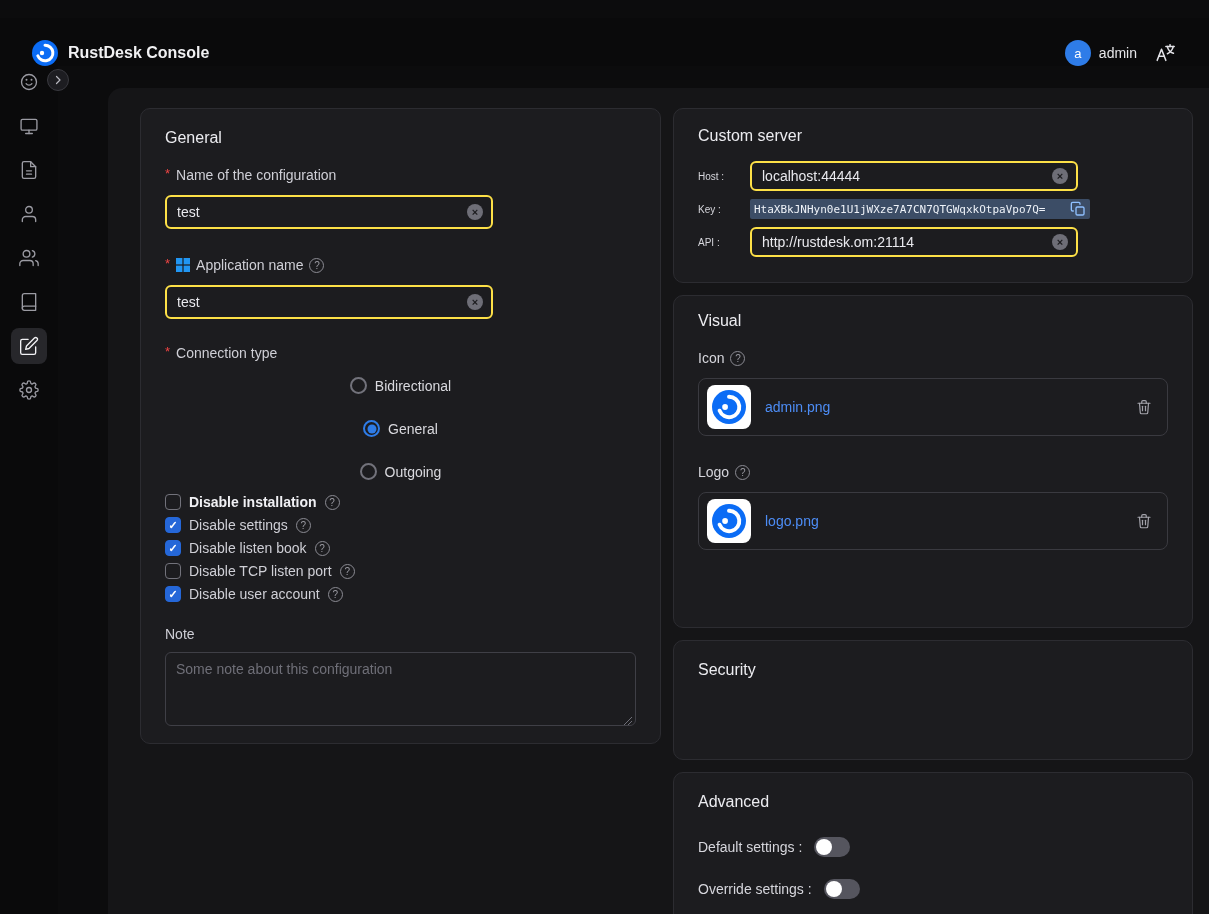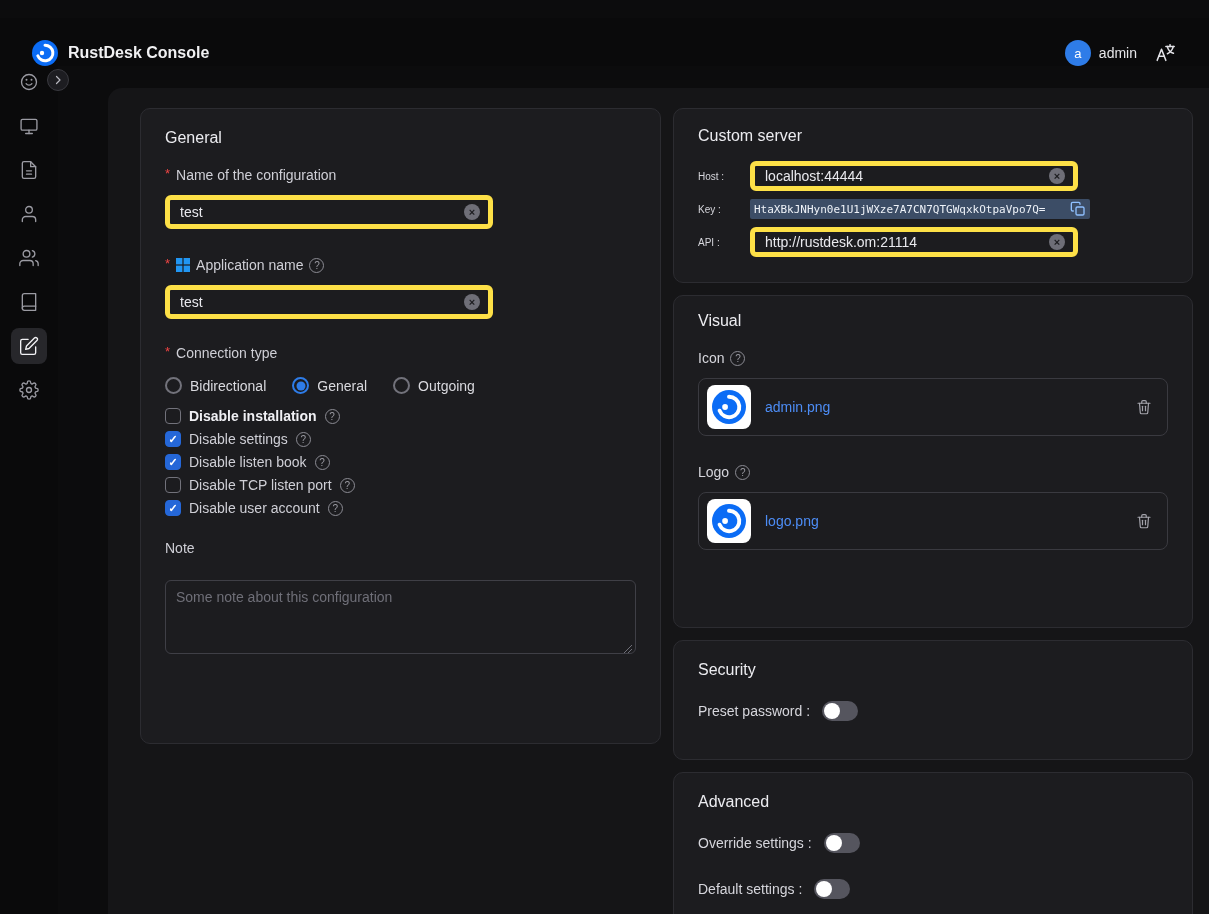--- a/index.html
+++ b/index.html
@@ -38,21 +38,21 @@
   .card-title { font-size:16px; font-weight:500; color:#ececf0; }
 
   .col-left  { position:absolute; left:32px;  top:20px; width:521px; }
   .col-right { position:absolute; left:565px; top:20px; width:520px; display:flex;
     flex-direction:column; gap:12px; }
 
   
   .card-general { height:636px; padding:20px 24px 24px 24px; }
   .field-label { display:flex; align-items:center; gap:6px; color:#cfcfd6; font-size:14px; }
   .req { color:#ef4444; font-size:13px; margin-right:0px; position:relative; top:-2px; }
-  .text-input { position:relative; width:328px; height:34px; border:5px solid #fde047;
+  .text-input { position:relative; width:328px; height:34px; border:2px solid #fde047;
     border-radius:6px; background:#1c1c1f; display:flex; align-items:center; padding:0 30px 0 10px; }
   .text-input input { background:transparent; border:none; outline:none; color:#e9e9ee;
     font-size:14px; width:100%; font-family:"Liberation Sans", sans-serif; }
   .clear-icon { position:absolute; right:8px; top:50%; transform:translateY(-50%); width:16px; height:16px;
     border-radius:50%; background:#6e6e77; color:#1c1c1f; font-size:11px; font-weight:700;
     display:flex; align-items:center; justify-content:center; cursor:pointer; line-height:1; }
   .qmark { width:15px; height:15px; border-radius:50%; border:1px solid #8b8b93; color:#9a9aa2;
     font-size:10px; display:inline-flex; align-items:center; justify-content:center; cursor:pointer; flex:none; }
   .win-icon { width:14px; height:14px; display:inline-block; flex:none; }
 
@@ -256,21 +256,21 @@
       </div>
       <div class="text-input" style="margin-top:12px;">
         <input value="test" style="">
         <span class="clear-icon">×</span>
       </div>
 
       <div class="field-label" style="margin-top:26px;">
         <span class="req">*</span>
         <span>Connection type</span>
       </div>
-      <div class="radio-row" style="margin-top:16px;">
+      <div class="radio-row" style="margin-top:16px;flex-direction:column;">
         <label class="radio-opt">
           <span class="radio"></span>
           <span class="radio-label">Bidirectional</span>
         </label>
         <label class="radio-opt">
           <span class="radio on"></span>
           <span class="radio-label">General</span>
         </label>
         <label class="radio-opt">
           <span class="radio"></span>
@@ -303,21 +303,21 @@
         <label class="check-row">
           <span class="checkbox on"></span>
           <span class="check-label">Disable user account</span>
           <span class="qmark">?</span>
         </label>
       </div>
 
       <div class="field-label" style="margin-top:24px;">
         <span>Note</span>
       </div>
-      <div style="position:relative; margin-top:24px;">
+      <div style="position:relative; margin-top:10px;">
         <textarea class="note" placeholder="Some note about this configuration" style=""></textarea>
         <span class="resize-grip">
           <svg viewBox="0 0 10 10" width="10" height="10" stroke="currentColor" stroke-width="1">
             <line x1="1" y1="9" x2="9" y2="1"></line>
               <line x1="5" y1="9" x2="9" y2="5"></line>
           </svg>
         </span>
       </div>
     </div>
   </div>
@@ -404,32 +404,28 @@
               <path d="M14 11v6"></path>
             <path d="M6 7l1 12.3A1.7 1.7 0 0 0 8.7 21h6.6a1.7 1.7 0 0 0 1.7-1.7L18 7"></path>
             <path d="M9 7V5a1.5 1.5 0 0 1 1.5-1.5h3A1.5 1.5 0 0 1 15 5v2"></path>
           </svg>
         </span>
       </div>
     </div>
 
     <div class="card card-security">
       <div class="card-title">Security</div>
-      <div class="toggle-row">
-        <span class="toggle-label">Preset password :</span>
-        <span class="toggle"></span>
-      </div>
     </div>
 
     <div class="card card-advanced">
       <div class="card-title">Advanced</div>
+      <div class="toggle-row" style="margin-top:26px;">
+        <span class="toggle-label">Default settings :</span>
+        <span class="toggle"></span>
+      </div>
       <div class="toggle-row">
         <span class="toggle-label">Override settings :</span>
         <span class="toggle"></span>
       </div>
-      <div class="toggle-row" style="margin-top:26px;">
-        <span class="toggle-label">Default settings :</span>
-        <span class="toggle"></span>
-      </div>
     </div>
 
   </div>
 </div>
 
 </body></html>

